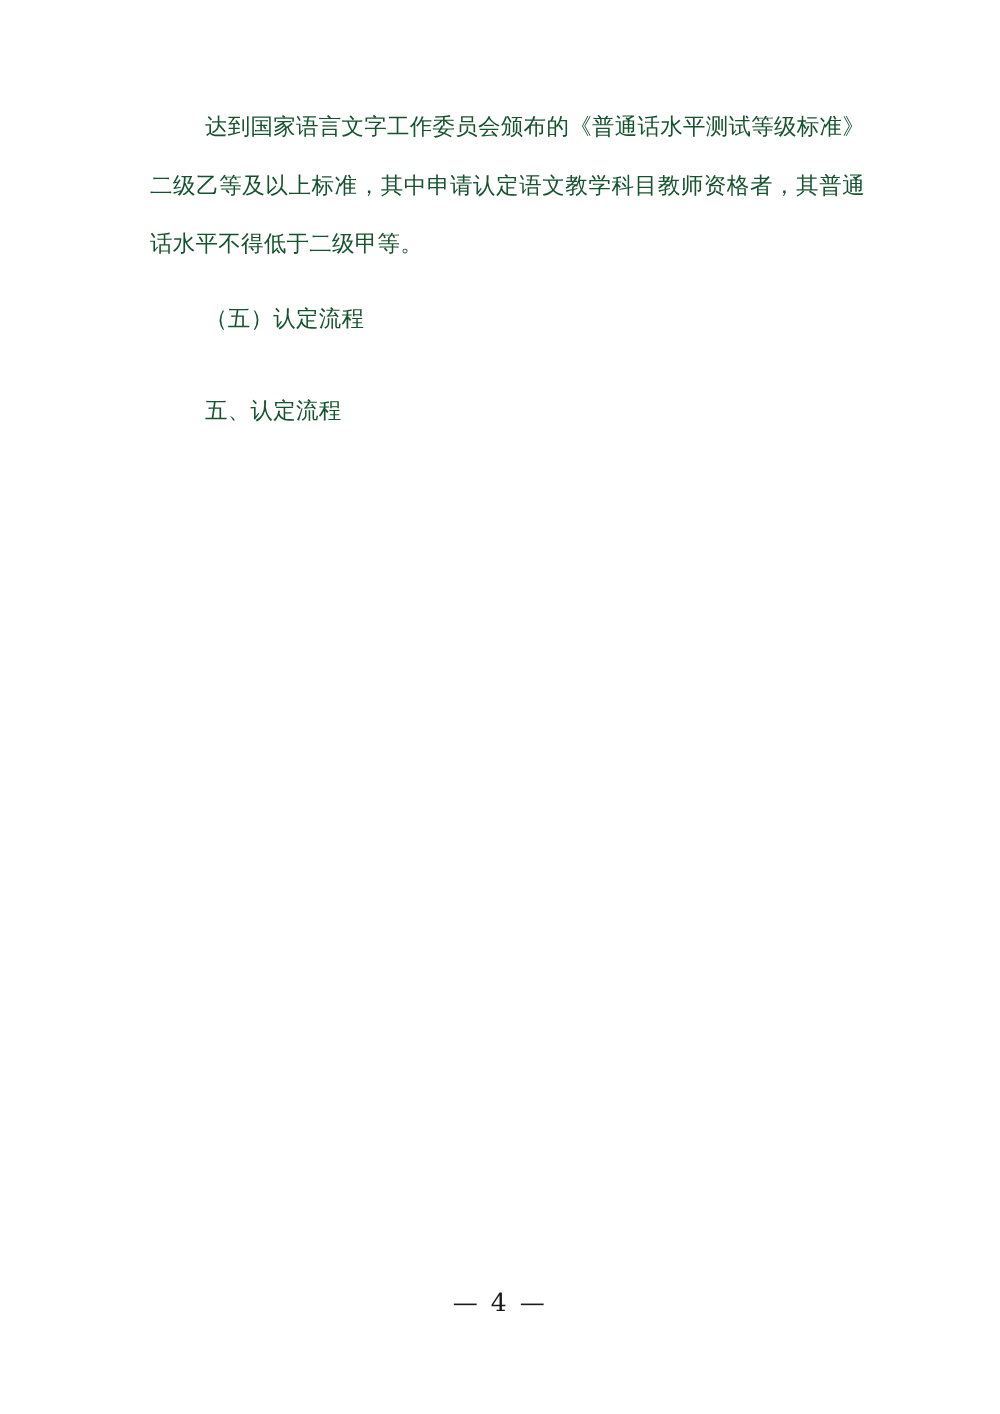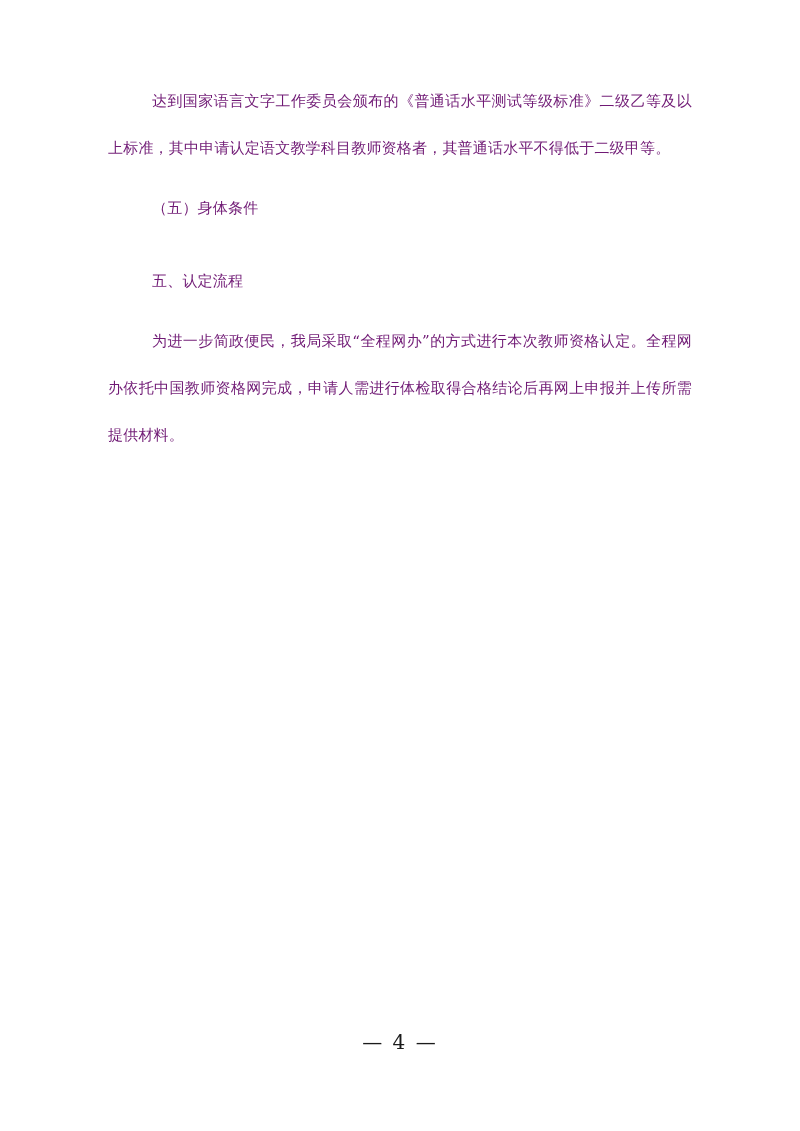--- a/index.html
+++ b/index.html
@@ -18,26 +18,26 @@
     box-sizing: border-box;
     overflow: hidden;
   }
   .content {
     position: absolute;
     left: 108px;
     top: 78px;
     width: 584px;
   }
   .para {
-    font-size: 15px;
+    font-size: 18px;
     line-height: 47px;
-    color: #701a75;
+    color: #14532d;
     text-align: justify;
     text-justify: inter-ideograph;
-    margin: 0 0 0 0;
+    margin: 0 0 0 12px;
     letter-spacing: 0.2px;
   }
   .para.indent {
     text-indent: 44px;
   }
   .spacer-sm { height: 13px; }
   .footer {
     position: absolute;
     left: 0;
     top: 1030px;
@@ -50,29 +50,28 @@
 </style>
 </head>
 <body>
 
 <div class="page">
   <div class="content">
 
     <p class="para indent">达到国家语言文字工作委员会颁布的《普通话水平测试等级标准》二级乙等及以上标准，其中申请认定语文教学科目教师资格者，其普通话水平不得低于二级甲等。</p>
     <div class="spacer-sm"></div>
 
-    <p class="para indent">（五）身体条件</p>
+    <p class="para indent">（五）认定流程</p>
     <div class="spacer-sm"></div>
 
     <div class="spacer-sm"></div>
 
     <p class="para indent">五、认定流程</p>
     <div class="spacer-sm"></div>
 
-    <p class="para indent">为进一步简政便民，我局采取“全程网办”的方式进行本次教师资格认定。全程网办依托中国教师资格网完成，申请人需进行体检取得合格结论后再网上申报并上传所需提供材料。</p>
     <div class="spacer-sm"></div>
 
     <div class="spacer-sm"></div>
 
 
   </div>
 
   <div class="footer">— 4 —</div>
 </div>
 

